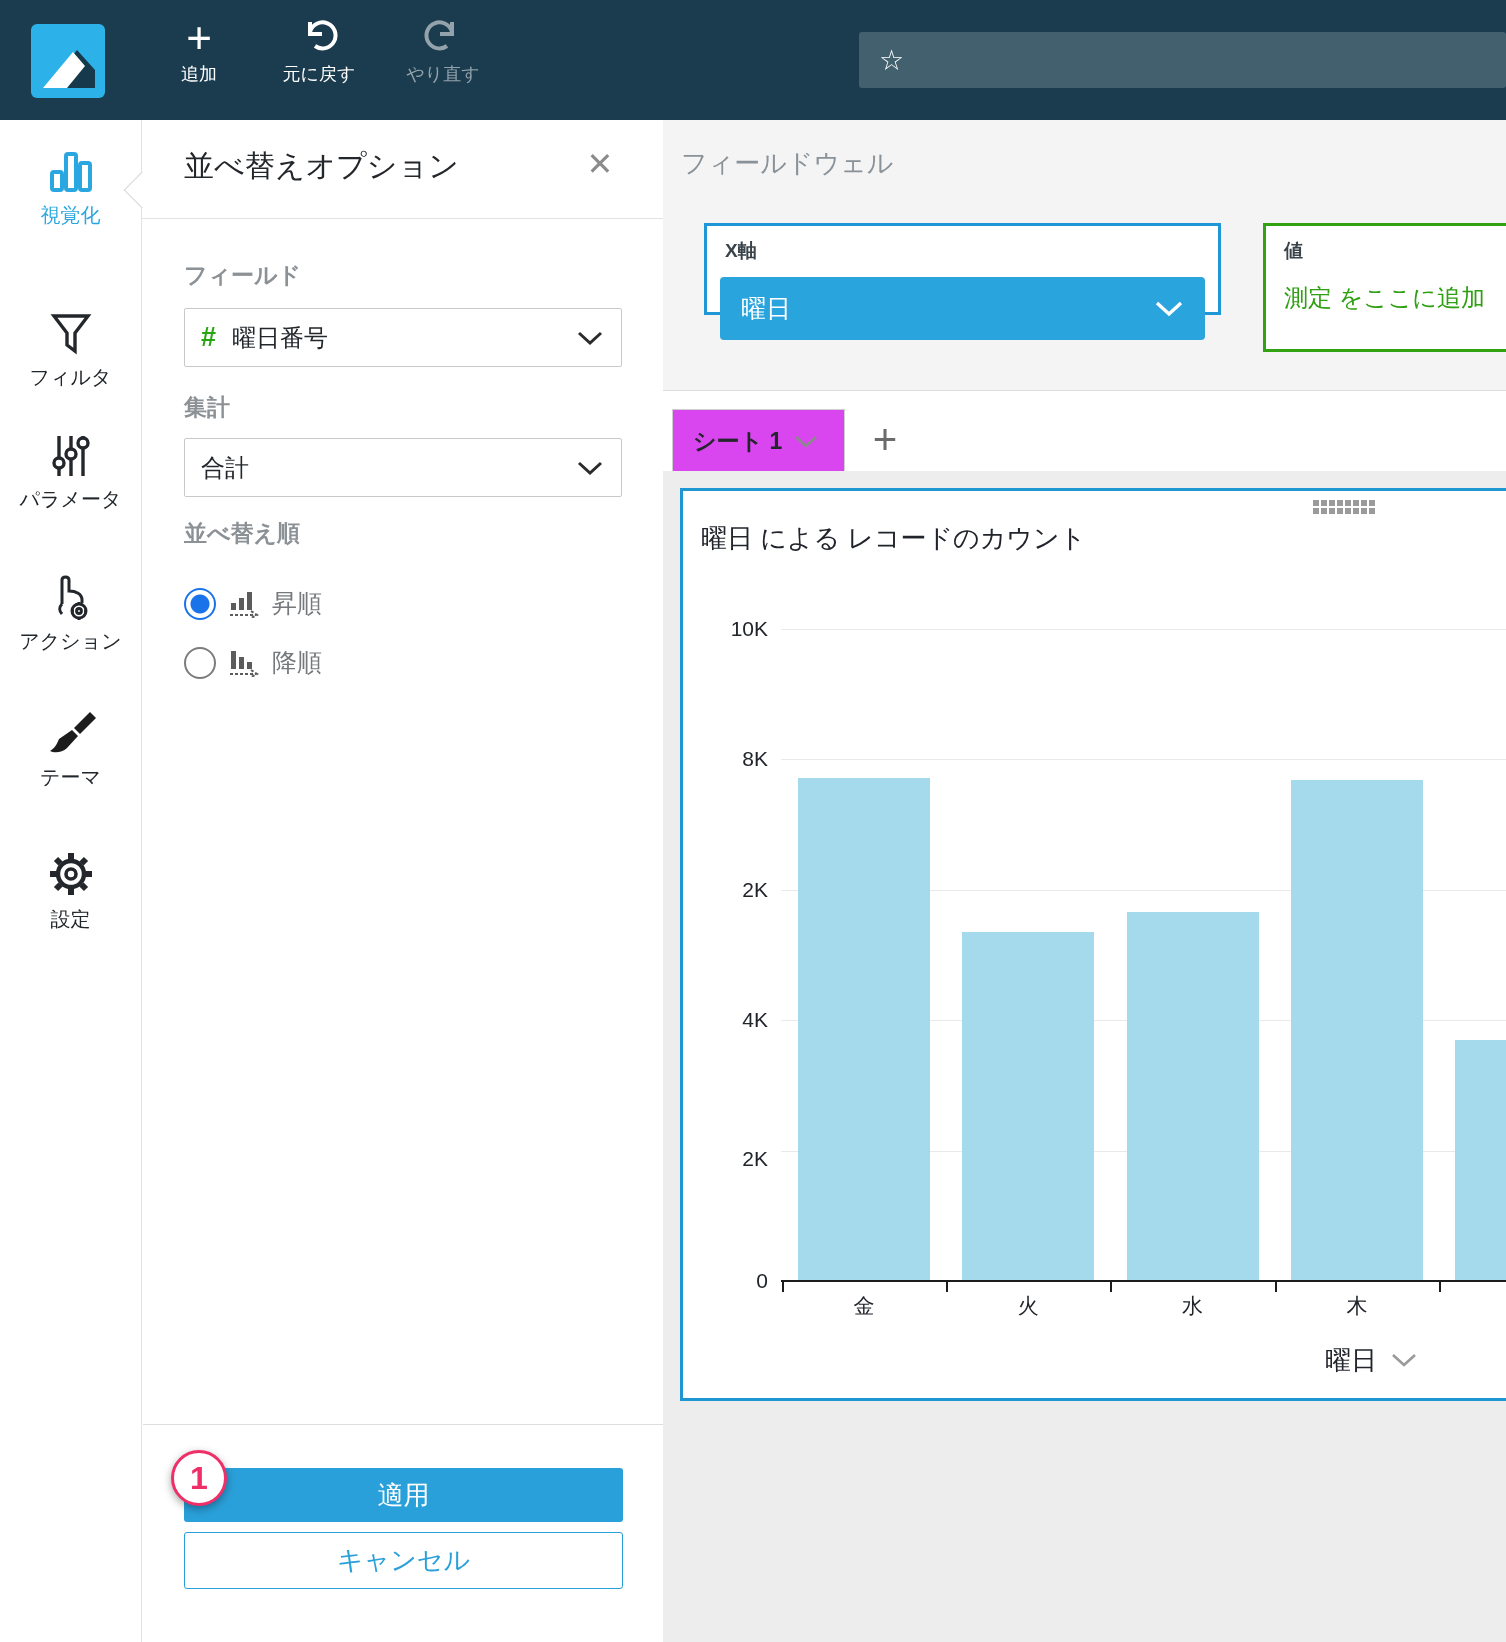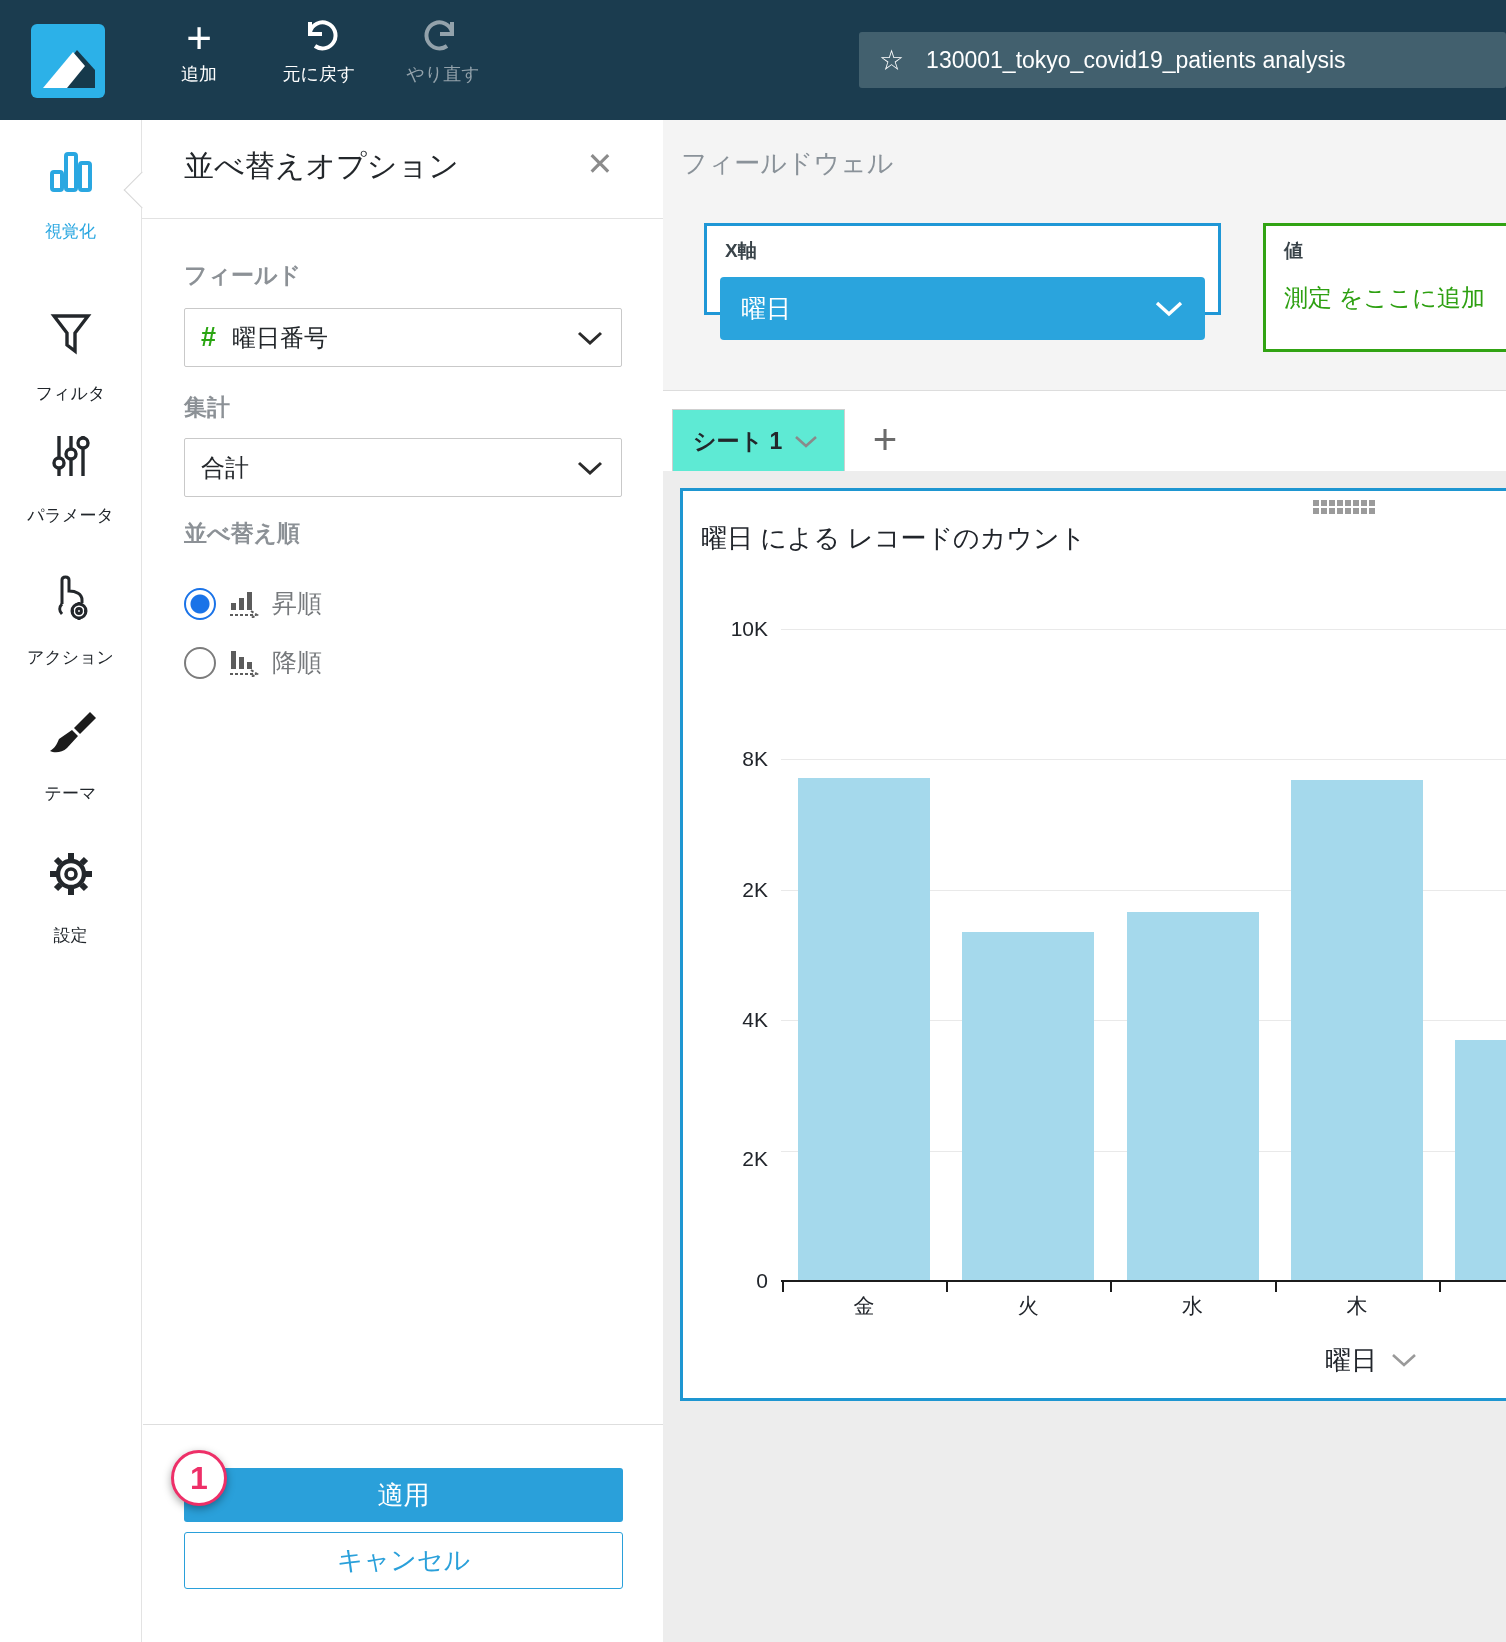--- a/index.html
+++ b/index.html
@@ -19,21 +19,21 @@
   .tb-redo .lb{color:#93a2ab;}
   .plus-glyph{font-size:44px;line-height:40px;font-weight:400;}
   .title-pill{left:859px;top:32px;width:647px;height:56px;background:#42606e;border-radius:3px;
               display:flex;align-items:center;color:#fff;}
   .star{font-size:28px;margin-left:20px;}
   .an-title{font-size:23px;margin-left:22px;font-weight:500;white-space:nowrap;}
 
   
   .rail{left:0;top:120px;width:141px;height:1522px;background:#fff;}
   .rail-item{left:0;width:141px;text-align:center;}
-  .rail-item .lbl{display:block;font-size:17px;color:#21262b;margin-top:20px;}
+  .rail-item .lbl{display:block;font-size:20px;color:#21262b;margin-top:2px;}
   .rail-item.active .lbl{color:#2aa7e1;}
 
   
   .panel{left:141px;top:120px;width:588px;height:1522px;background:#fff;
          border-left:1px solid #e3e3e3;border-right:1px solid #dedede;box-sizing:border-box;}
   .panel-title{left:42px;top:26px;font-size:30px;color:#23272b;}
   .panel-close{left:436px;top:22px;width:44px;height:44px;font-size:32px;color:#8b8b8b;
                display:flex;align-items:center;justify-content:center;cursor:default;}
   .notch{left:-13px;top:57px;width:25px;height:25px;background:#fff;transform:rotate(45deg);
          border-left:1px solid #d6d6d6;border-bottom:1px solid #d6d6d6;}
@@ -68,21 +68,21 @@
   .well-x{left:704px;top:223px;width:517px;height:92px;border:3px solid #1f97d6;}
   .well-v{left:1263px;top:223px;width:300px;height:129px;border:3px solid #31a313;}
   .well-lbl{left:18px;top:12px;font-size:19px;font-weight:700;color:#394349;}
   .pill{left:13px;top:51px;width:485px;height:63px;background:#2aa4dd;border-radius:4px;
         display:flex;align-items:center;color:#fff;}
   .pill .t{font-size:25px;margin-left:21px;}
   .pill .chev{margin-left:auto;margin-right:22px;}
   .well-drop{left:18px;top:56px;font-size:24px;color:#2ea012;}
 
   .tabstrip{left:663px;top:390px;width:843px;height:81px;background:#fff;border-top:1px solid #dddddd;}
-  .sheet-tab{left:9px;top:18px;width:173px;height:64px;background:#5eead4;border:1px solid #cfcfcf;border-bottom:none;
+  .sheet-tab{left:9px;top:18px;width:173px;height:64px;background:#d946ef;border:1px solid #cfcfcf;border-bottom:none;
              box-sizing:border-box;display:flex;align-items:center;}
   .sheet-tab .t{font-size:23px;font-weight:600;color:#23272b;margin-left:20px;white-space:nowrap;}
   .sheet-tab .chev{margin-left:12px;}
   .tab-plus{left:200px;top:20px;width:44px;height:58px;color:#6b6b6b;font-size:42px;font-weight:300;
             display:flex;align-items:center;justify-content:center;}
   .canvas{left:663px;top:471px;width:843px;height:1171px;background:#ededed;}
 
   
   .viz{left:680px;top:488px;width:830px;height:913px;background:#fff;border:3px solid #1e96d1;box-sizing:border-box;}
   .dots{left:630px;top:9px;display:grid;grid-template-columns:repeat(8,6px);grid-auto-rows:6px;gap:2px;}
@@ -130,21 +130,20 @@
       <svg width="42" height="42" viewBox="0 0 42 42">
         <path d="M30 6 L30 18 L18 18" fill="none" stroke="#93a2ab" stroke-width="4"></path>
         <path d="M30 16 A 13 13 0 1 0 25 30" fill="none" stroke="#93a2ab" stroke-width="4"></path>
       </svg>
     </div>
     <span class="lb">やり直す</span>
   </div>
 
   <div class="abs title-pill">
     <span class="star">☆</span>
-    <span class="an-title">130001_tokyo_covid19_patients analysis</span>
   </div>
 </div>
 
 <div class="abs rail">
   <div class="abs rail-item active" style="top:28px;">
     <svg width="48" height="48" viewBox="0 0 48 48">
       <g fill="none" stroke="#2aa7e1" stroke-width="4">
         <rect x="5" y="24" width="10" height="18" rx="2"></rect>
         <rect x="19" y="6" width="10" height="36" rx="2"></rect>
         <rect x="33" y="15" width="10" height="27" rx="2"></rect>

